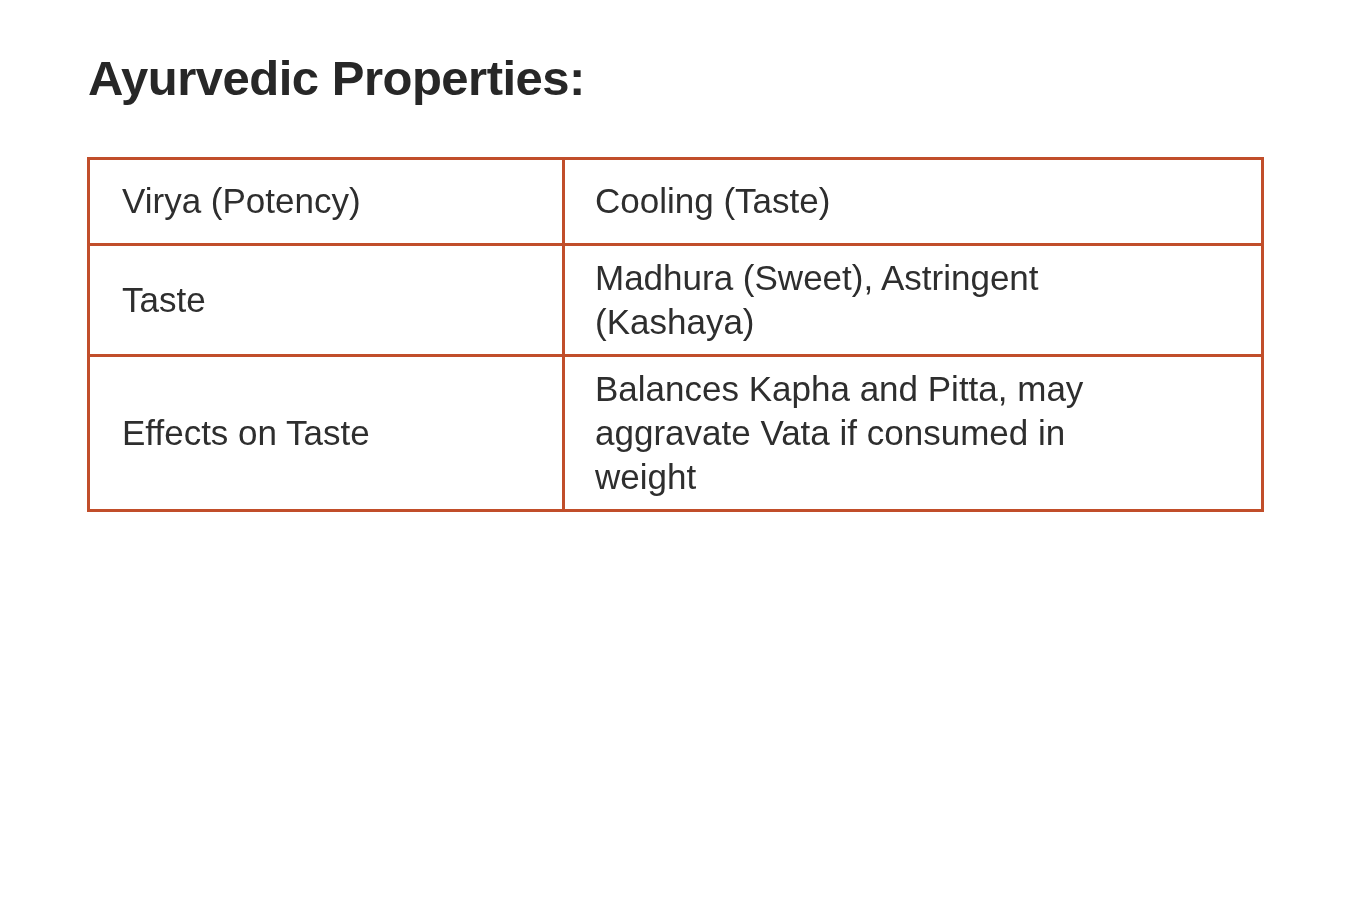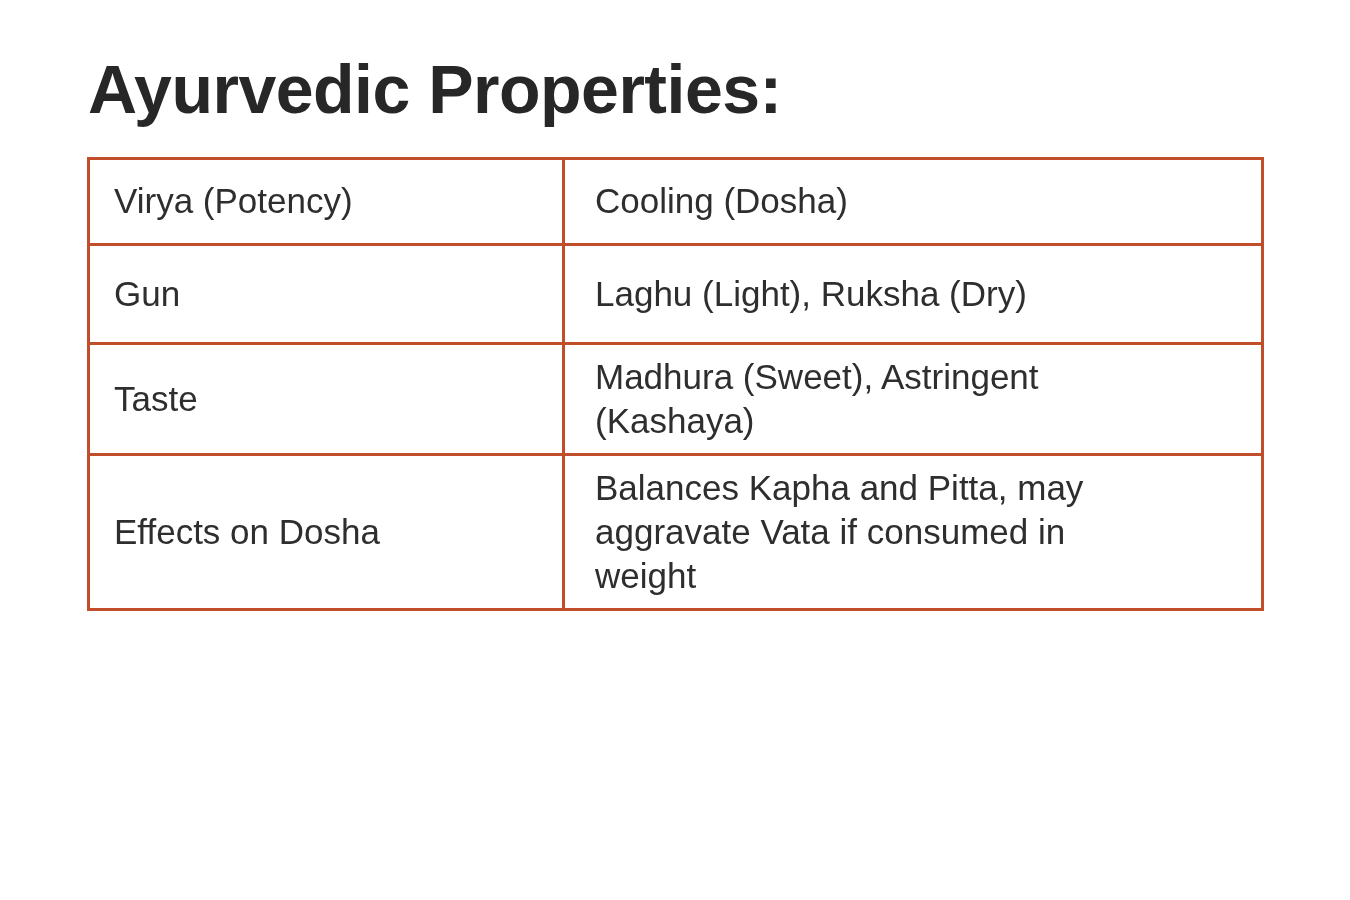--- a/index.html
+++ b/index.html
@@ -19,21 +19,21 @@
   .page {
     position: relative;
     width: 1350px;
     height: 900px;
     background: var(--background, #fff);
   }
   .page-title {
     position: absolute;
     left: 88px;
     top: 50px;
-    font-size: 68px;
+    font-size: 49px;
     font-weight: 700;
     letter-spacing: -0.5px;
     color: var(--title, #272727);
   }
   table.props {
     position: absolute;
     left: 87px;
     top: 157px;
     width: 1177px;
     border-collapse: collapse;
@@ -44,21 +44,21 @@
   }
   table.props td {
     vertical-align: middle;
     font-size: 35px;
     line-height: 1.26;
     color: var(--text, #2e2e2e);
     background: #ffffff;
   }
   td.prop-label {
     width: 475px;
-    padding: 10px 20px 10px 24px;
+    padding: 10px 20px 10px 32px;
   }
   td.prop-value {
     padding: 10px 90px 10px 30px;
   }
   tr:nth-child(1) td { height: 86px; }
   tr:nth-child(2) td { height: 99px; }
   tr:nth-child(3) td { height: 95px; }
   tr:nth-child(4) td { height: 79px; }
   tr:nth-child(5) td { height: 146px; }
   tr:nth-child(6) td { height: 158px; }
@@ -67,30 +67,26 @@
 <body>
 
 <div class="page">
 
   <h1 class="page-title">Ayurvedic Properties:</h1>
 
   <table class="props">
     <tbody>
       <tr>
         <td class="prop-label">Virya (Potency)</td>
-        <td class="prop-value">Cooling (Dosha)</td>
-      </tr>
-      <tr>
-        <td class="prop-label">Gun</td>
-        <td class="prop-value">Laghu (Light), Ruksha (Dry)</td>
+        <td class="prop-value">Cooling (Taste)</td>
       </tr>
       <tr>
         <td class="prop-label">Taste</td>
         <td class="prop-value">Madhura (Sweet), Astringent (Kashaya)</td>
       </tr>
       <tr>
-        <td class="prop-label">Effects on Dosha</td>
+        <td class="prop-label">Effects on Taste</td>
         <td class="prop-value">Balances Kapha and Pitta, may aggravate Vata if consumed in weight</td>
       </tr>
     </tbody>
   </table>
 
 </div>
 
 </body></html>

